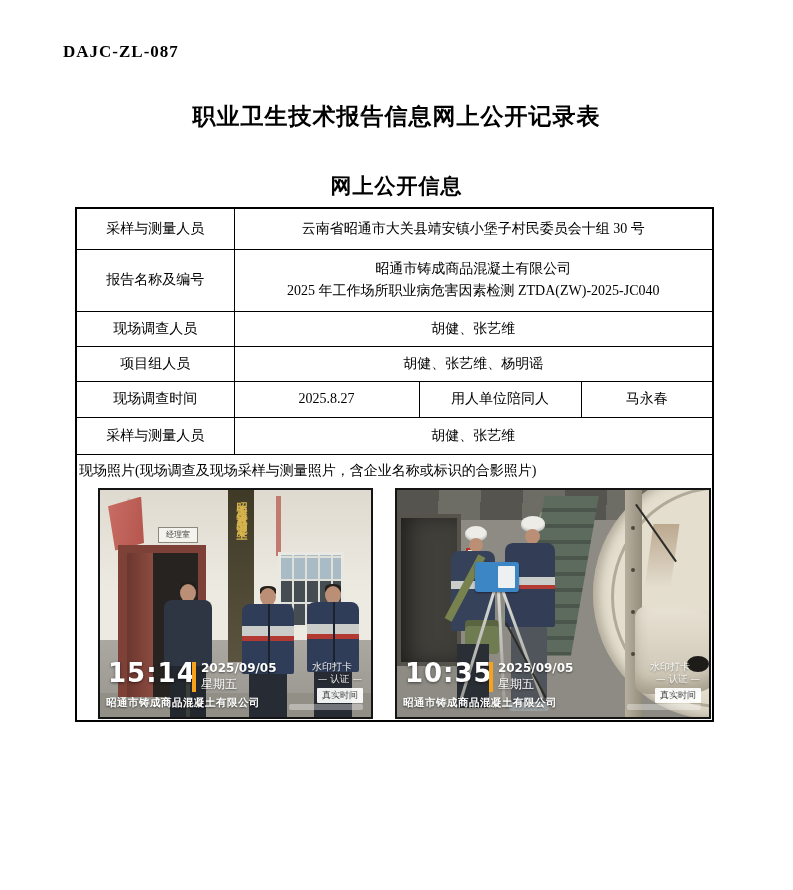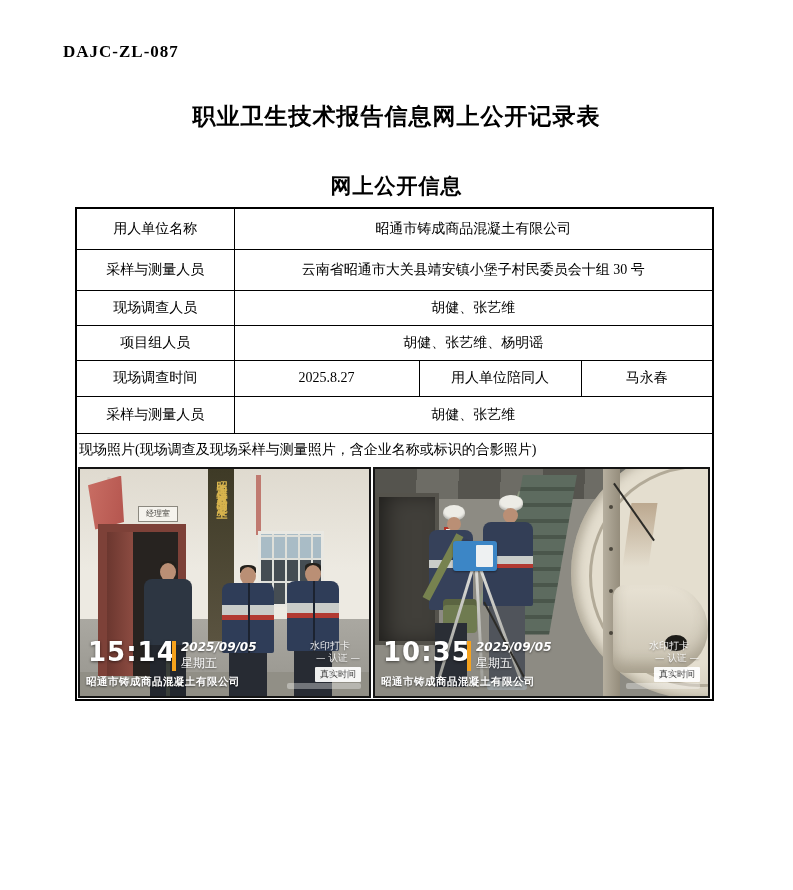--- a/index.html
+++ b/index.html
@@ -14,21 +14,21 @@
   table.info{position:absolute;left:75px;top:207px;width:637px;border-collapse:collapse;
         table-layout:fixed;border:2px solid #000;}
   table.info td{border:1px solid #000;font-size:14px;text-align:center;vertical-align:middle;
         padding:0;overflow:hidden;}
   .h41{height:41px}.h62{height:62px}.h35{height:35px}.h36{height:36px}.h37{height:37px}
   .two-line{line-height:1.6;}
   .photo-cell{vertical-align:top;}
   .photo-caption{height:33px;line-height:32px;text-align:left;padding-left:2px;font-size:14px;}
   .photo-strip{display:flex;gap:2px;padding:0 1px 1px 1px;}
   .photo{position:relative;height:231px;border:2px solid #141414;box-sizing:border-box;
-        overflow:hidden;font-family:"DejaVu Sans","Liberation Sans",sans-serif;}
+        overflow:hidden;font-family:"DejaVu Sans","Liberation Sans",sans-serif;margin-left:20px;}
   .photo-left{width:293px;background:linear-gradient(#dfdacf,#edeae2 45%);}
   .photo-right{width:337px;background:#8d8b83;}
   .abs{position:absolute;}
   
   .lp-wall-lower{left:0;top:150px;width:100%;height:55px;background:linear-gradient(#aaa8a1,#9c9a93);}
   .lp-ground{left:0;top:203px;width:100%;height:24px;background:#918f86;}
   .lp-flag-pole{left:24px;top:8px;width:3px;height:58px;background:#cbc7bf;transform:rotate(7deg);}
   .lp-flag{left:8px;top:7px;width:36px;height:54px;background:linear-gradient(100deg,#c96e64,#b4554e);
         clip-path:polygon(92% 0,100% 86%,20% 100%,0 18%);}
   .lp-door-sign{left:58px;top:37px;width:38px;height:14px;background:#f5f3ed;border:1px solid #8b887f;
@@ -52,21 +52,21 @@
   .p-hair{position:absolute;background:#23201b;border-radius:45% 45% 0 0;}
   .p-torso{position:absolute;border-radius:8px 8px 2px 2px;overflow:hidden;}
   .p-stripe-light{position:absolute;left:0;width:100%;background:#c9ccc9;}
   .p-stripe-red{position:absolute;left:0;width:100%;background:#b23a32;}
   .p-zip{position:absolute;top:0;height:100%;width:2px;background:#1c2330;left:50%;}
   .p-legs{position:absolute;}
   
   .wm-time{left:8px;top:168px;font-size:26px;font-weight:bold;color:#fff;
         text-shadow:0 1px 3px rgba(0,0,0,.55);letter-spacing:1px;}
   .wm-bar{left:92px;top:172px;width:4px;height:30px;background:#f6a21c;}
-  .wm-date{left:101px;top:171px;font-size:12px;font-weight:bold;color:#fff;text-shadow:0 1px 2px rgba(0,0,0,.5);font-style:italic;}
+  .wm-date{left:101px;top:171px;font-size:12px;font-weight:bold;color:#fff;text-shadow:0 1px 2px rgba(0,0,0,.5);}
   .wm-week{left:101px;top:186px;font-size:12px;color:#fff;text-shadow:0 1px 2px rgba(0,0,0,.5);}
   .wm-company{left:6px;top:206px;font-size:10.5px;font-weight:bold;color:#fff;
         text-shadow:0 1px 2px rgba(0,0,0,.6);letter-spacing:.5px;}
   .wm-app{right:19px;top:170px;font-size:10px;color:rgba(255,255,255,.92);text-shadow:0 1px 2px rgba(0,0,0,.4);}
   .wm-cert{right:9px;top:183px;font-size:9.5px;color:rgba(255,255,255,.92);text-shadow:0 1px 2px rgba(0,0,0,.4);}
   .wm-badge{right:8px;top:198px;font-size:9px;color:#3f3f3f;background:rgba(255,255,255,.93);
         padding:1px 5px;border-radius:1px;}
   .wm-fine{right:8px;top:214px;width:74px;height:6px;background:rgba(255,255,255,.35);border-radius:2px;}
   
   .rp-ceiling{left:0;top:0;width:100%;height:30px;
@@ -121,27 +121,30 @@
   <div class="doc-subtitle">网上公开信息</div>
 
   <table class="info">
     <colgroup>
         <col style="width:158px">
         <col style="width:185px">
         <col style="width:162px">
         <col style="width:132px">
       </colgroup>
     <tbody>
-        <tr class="h41">
-      <td>用人单位名称</td>
-      <td colspan="3">昭通市铸成商品混凝土有限公司</td>
-    </tr>
     <tr class="h41">
       <td>采样与测量人员</td>
       <td colspan="3">云南省昭通市大关县靖安镇小堡子村民委员会十组 30 号</td>
+    </tr>
+    <tr class="h62">
+      <td>报告名称及编号</td>
+      <td colspan="3" class="two-line">
+        <div>昭通市铸成商品混凝土有限公司</div>
+        <div>2025 年工作场所职业病危害因素检测 ZTDA(ZW)-2025-JC040</div>
+      </td>
     </tr>
     <tr class="h35">
       <td>现场调查人员</td>
       <td colspan="3">胡健、张艺维</td>
     </tr>
     <tr class="h35">
       <td>项目组人员</td>
       <td colspan="3">胡健、张艺维、杨明谣</td>
     </tr>
     <tr class="h36">

